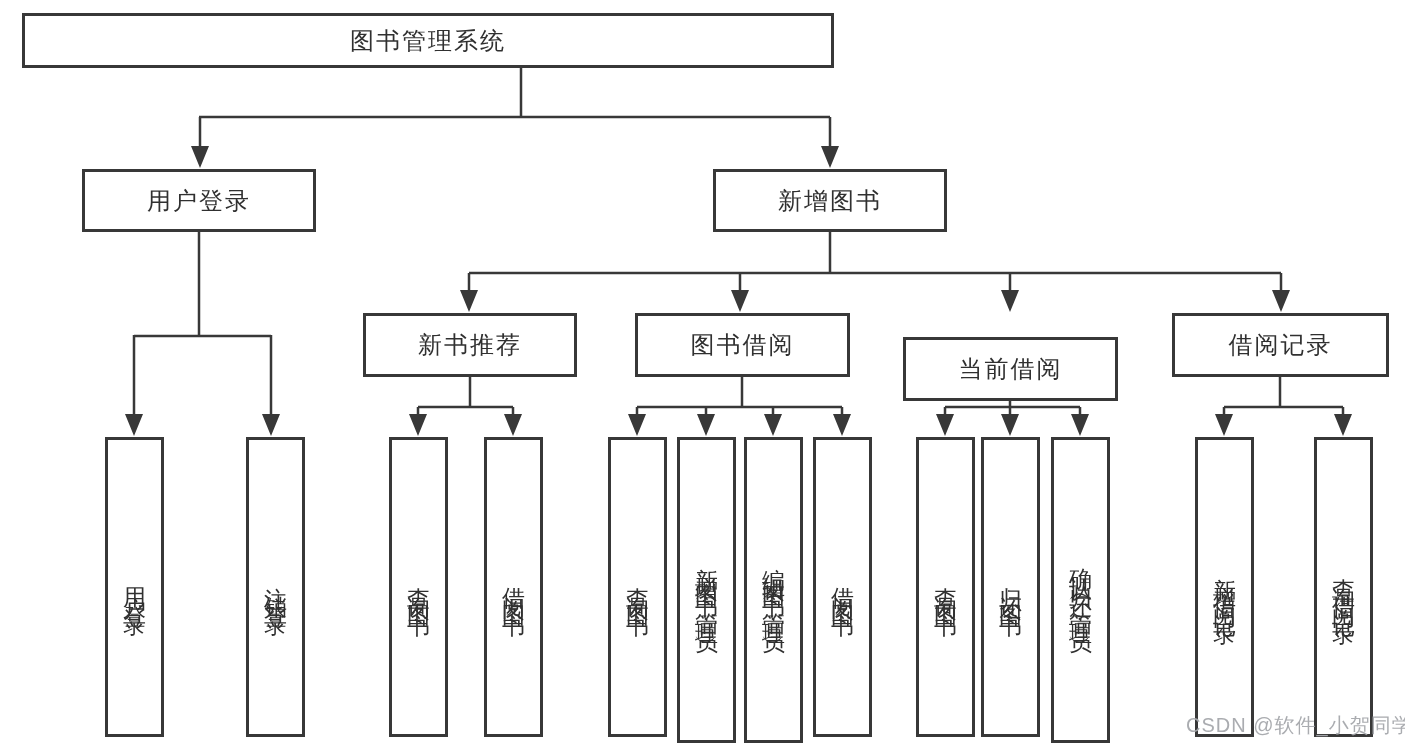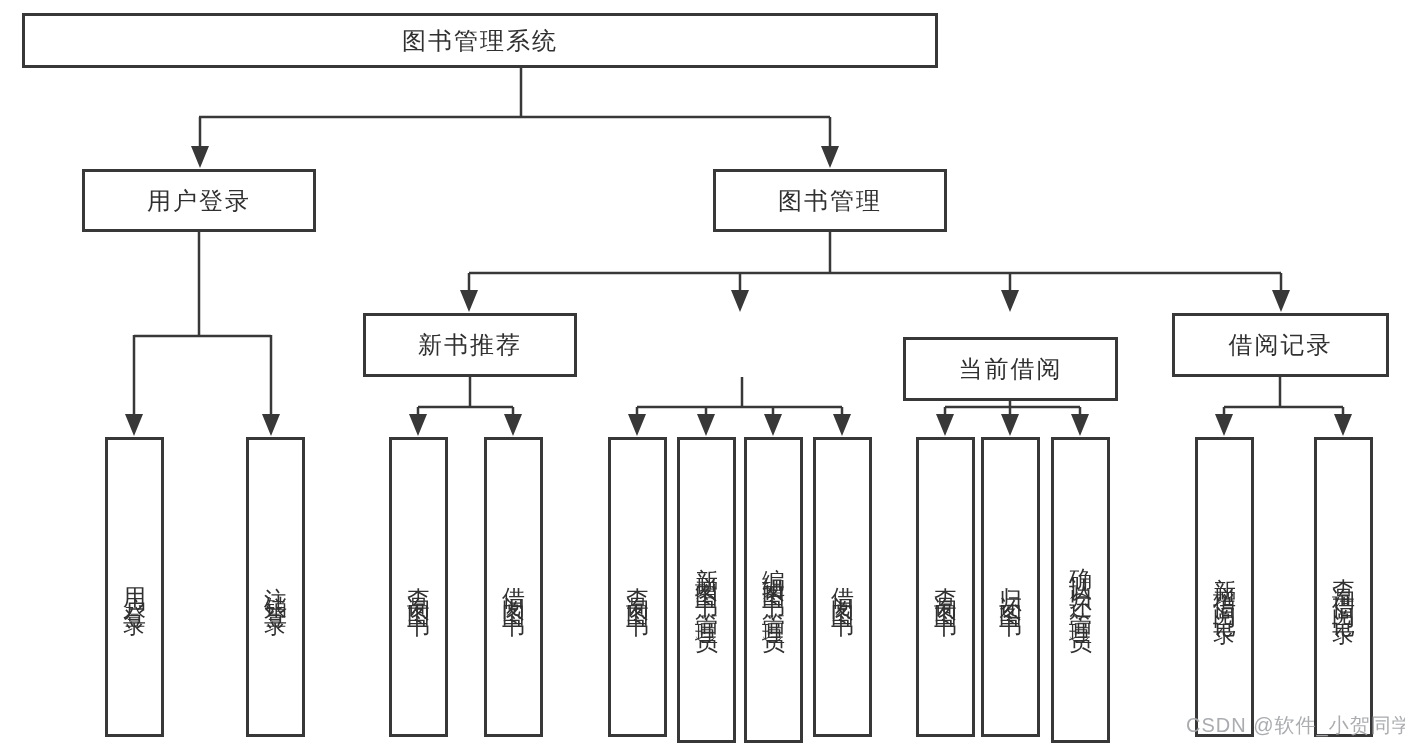--- a/index.html
+++ b/index.html
@@ -39,21 +39,21 @@
     letter-spacing: 0;
   }
   .vnode .vtext {
     writing-mode: vertical-rl;
     text-orientation: mixed;
     letter-spacing: 9px;
     line-height: 1;
     white-space: nowrap;
   }
   
-  #b-root  { left: 22px;   top: 13px;  width: 916px; height: 55px; }
+  #b-root  { left: 22px;   top: 13px;  width: 812px; height: 55px; }
   #b-login { left: 82px;   top: 169px; width: 234px; height: 63px; }
   #b-mgmt  { left: 713px;  top: 169px; width: 234px; height: 63px; }
   #b-s1 { left: 363px;  top: 313px; width: 214px; height: 64px; text-align: center; }
   #b-s2 { left: 635px;  top: 313px; width: 215px; height: 64px; }
   #b-s3 { left: 903px;  top: 313px; width: 215px; height: 64px; margin-top: 24px; }
   #b-s4 { left: 1172px; top: 313px; width: 217px; height: 64px; }
   .leaf { top: 437px; width: 59px; height: 300px; }
   .leaf.tall { height: 306px; }
   #v1  { left: 105px; }
   #v2  { left: 246px; }
@@ -111,25 +111,28 @@
   </svg>
 
   <div class="node" id="b-root">
     <span>图书管理系统</span>
   </div>
 
   <div class="node" id="b-login">
     <span>用户登录</span>
   </div>
   <div class="node" id="b-mgmt">
-    <span>图书管理</span>
+    <span>新增图书</span>
   </div>
 
   <div class="node" id="b-s1">
     <span>新书推荐</span>
+  </div>
+  <div class="node" id="b-s2">
+    <span>图书借阅</span>
   </div>
   <div class="node" id="b-s3">
     <span>当前借阅</span>
   </div>
   <div class="node" id="b-s4">
     <span>借阅记录</span>
   </div>
 
   <div class="node vnode leaf" id="v1">
     <span class="vtext">用户登录</span>

